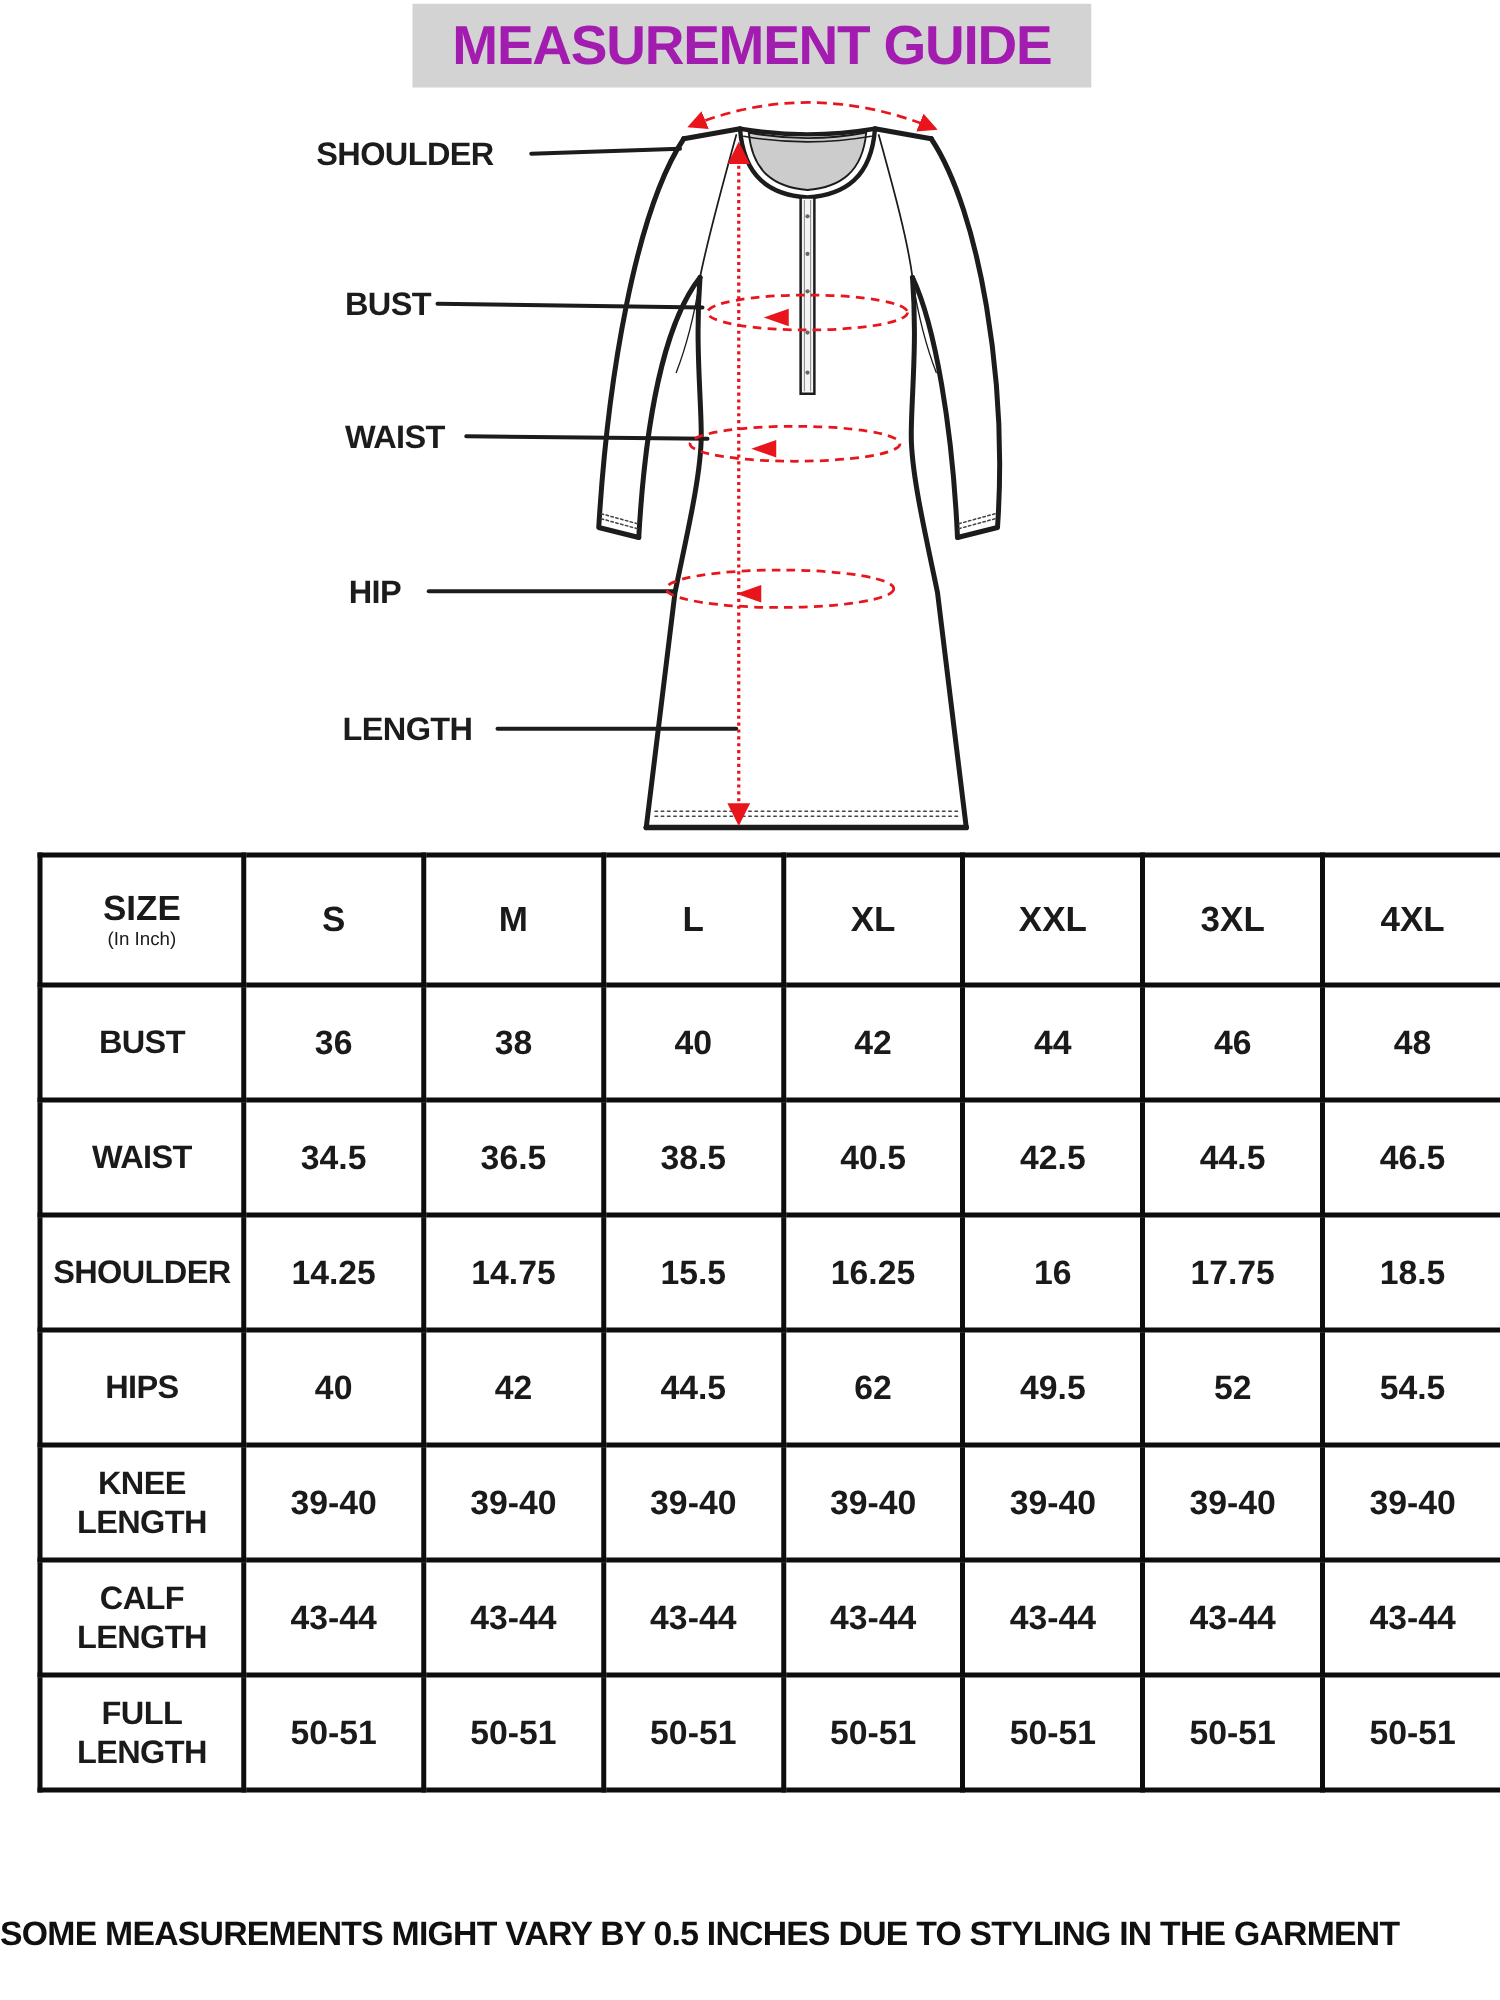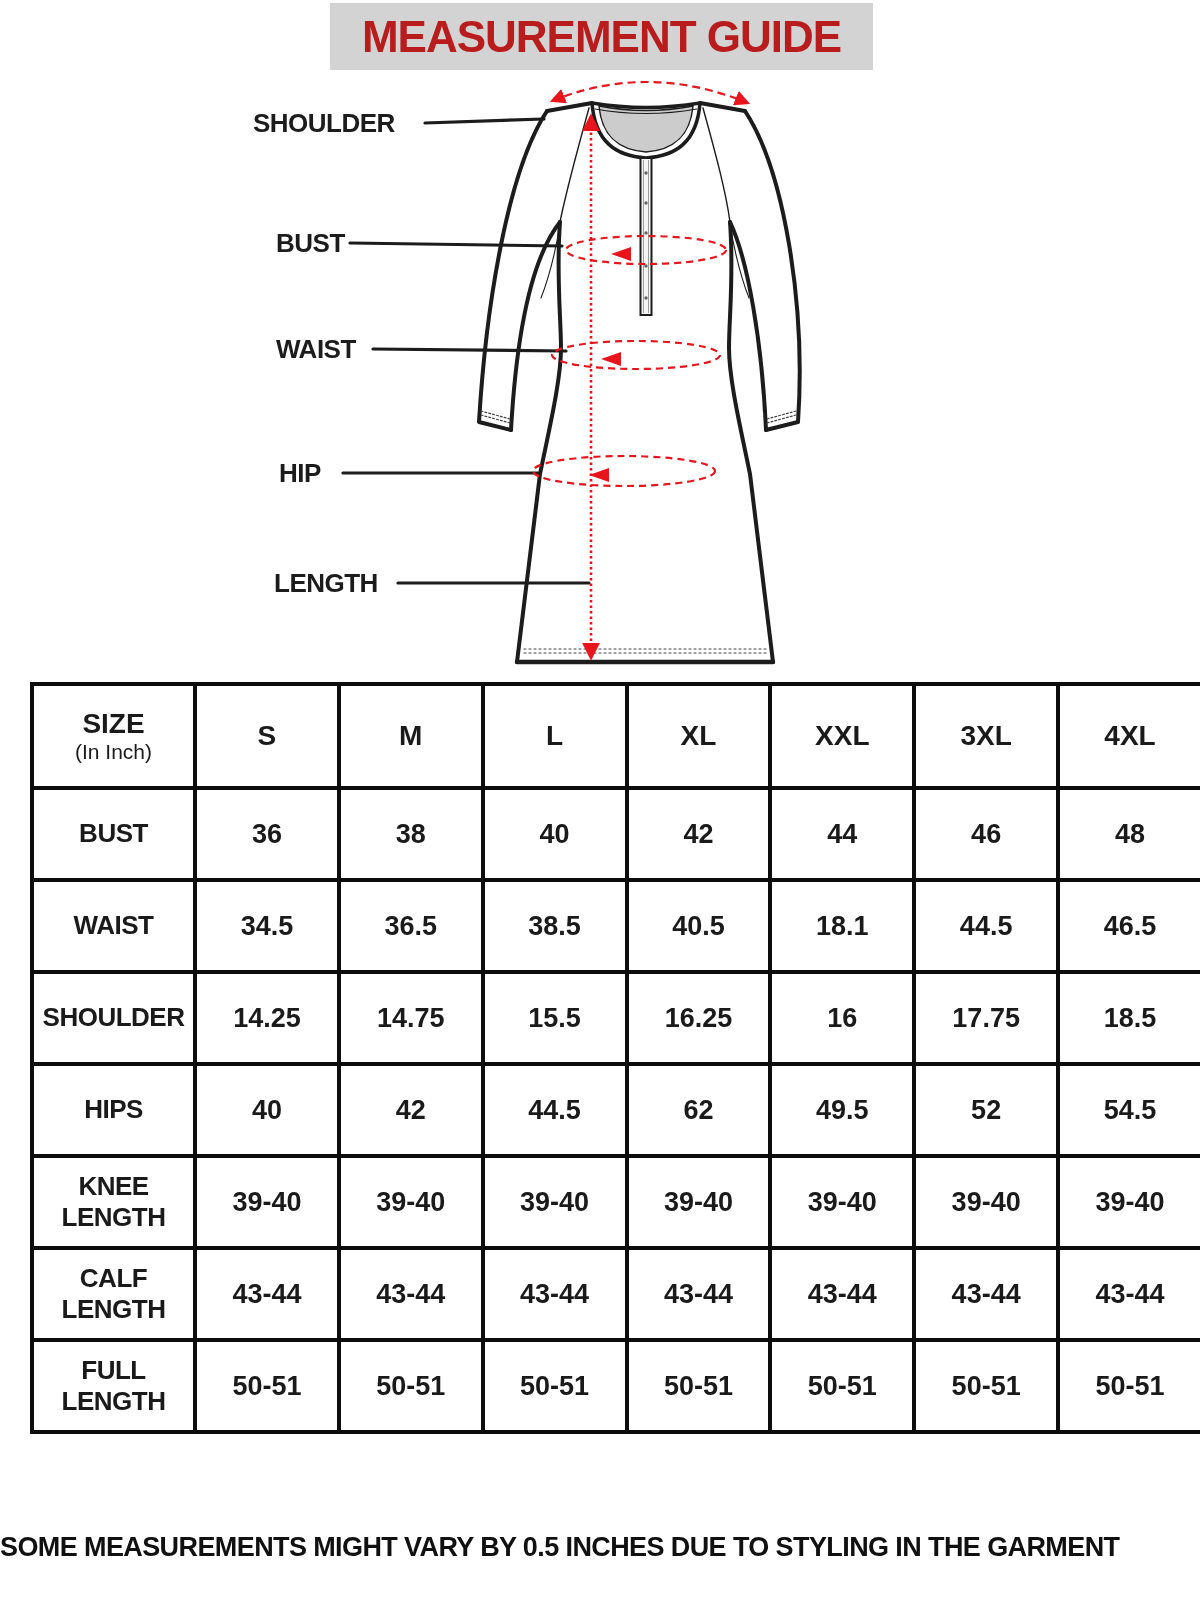--- a/index.html
+++ b/index.html
@@ -3,41 +3,41 @@
 <meta charset="utf-8">
 <style>
   html,body{margin:0;padding:0;background:#ffffff;}
   .page{
     position:relative;width:1200px;height:1600px;background:#fff;overflow:hidden;
     font-family:"Liberation Sans",sans-serif;color:#151515;
   }
   .title{
     position:absolute;left:330px;top:3px;width:543px;height:67px;background:#d3d3d3;
     display:flex;align-items:center;justify-content:center;
-    font-size:44px;font-weight:700;letter-spacing:-1px;color:#b91c1c;white-space:nowrap;
+    font-size:44px;font-weight:700;letter-spacing:-1px;color:#a21caf;white-space:nowrap;
   }
   .diagram{position:absolute;left:0;top:70px;width:1200px;height:612px;}
   .diagram svg{position:absolute;left:0;top:0;}
   .dlabel{
     position:absolute;font-size:26px;font-weight:700;line-height:1;
     letter-spacing:-0.5px;color:#1c1c1c;white-space:nowrap;
   }
   table.size{
     position:absolute;left:30px;top:682px;width:1174px;
     border-collapse:collapse;table-layout:fixed;
   }
   table.size th,table.size td{
     border:4px solid #0d0d0d;text-align:center;vertical-align:middle;
     padding:0 2px;color:#1a1a1a;font-weight:700;
   }
   table.size th{height:100px;font-size:28px;}
   td.row-label{font-size:26px;line-height:1.2;letter-spacing:-0.5px;}
   td.val{height:88px;font-size:27px;}
   .size-label{display:block;font-size:28px;font-weight:700;line-height:1.15;}
-  .size-unit{display:block;font-size:21px;font-weight:400;line-height:1.15;}
+  .size-unit{display:block;font-size:15px;font-weight:400;line-height:1.15;}
   .footer{
     position:absolute;left:0;top:1532px;width:1008px;text-align:center;
     font-size:27px;font-weight:700;letter-spacing:-0.6px;color:#101010;white-space:nowrap;
   }
 </style>
 </head>
 <body>
 
 <div class="page">
 
@@ -158,21 +158,21 @@
         <td class="val">44</td>
         <td class="val">46</td>
         <td class="val">48</td>
       </tr>
       <tr>
         <td class="row-label">WAIST</td>
         <td class="val">34.5</td>
         <td class="val">36.5</td>
         <td class="val">38.5</td>
         <td class="val">40.5</td>
-        <td class="val">18.1</td>
+        <td class="val">42.5</td>
         <td class="val">44.5</td>
         <td class="val">46.5</td>
       </tr>
       <tr>
         <td class="row-label">SHOULDER</td>
         <td class="val">14.25</td>
         <td class="val">14.75</td>
         <td class="val">15.5</td>
         <td class="val">16.25</td>
         <td class="val">16</td>

